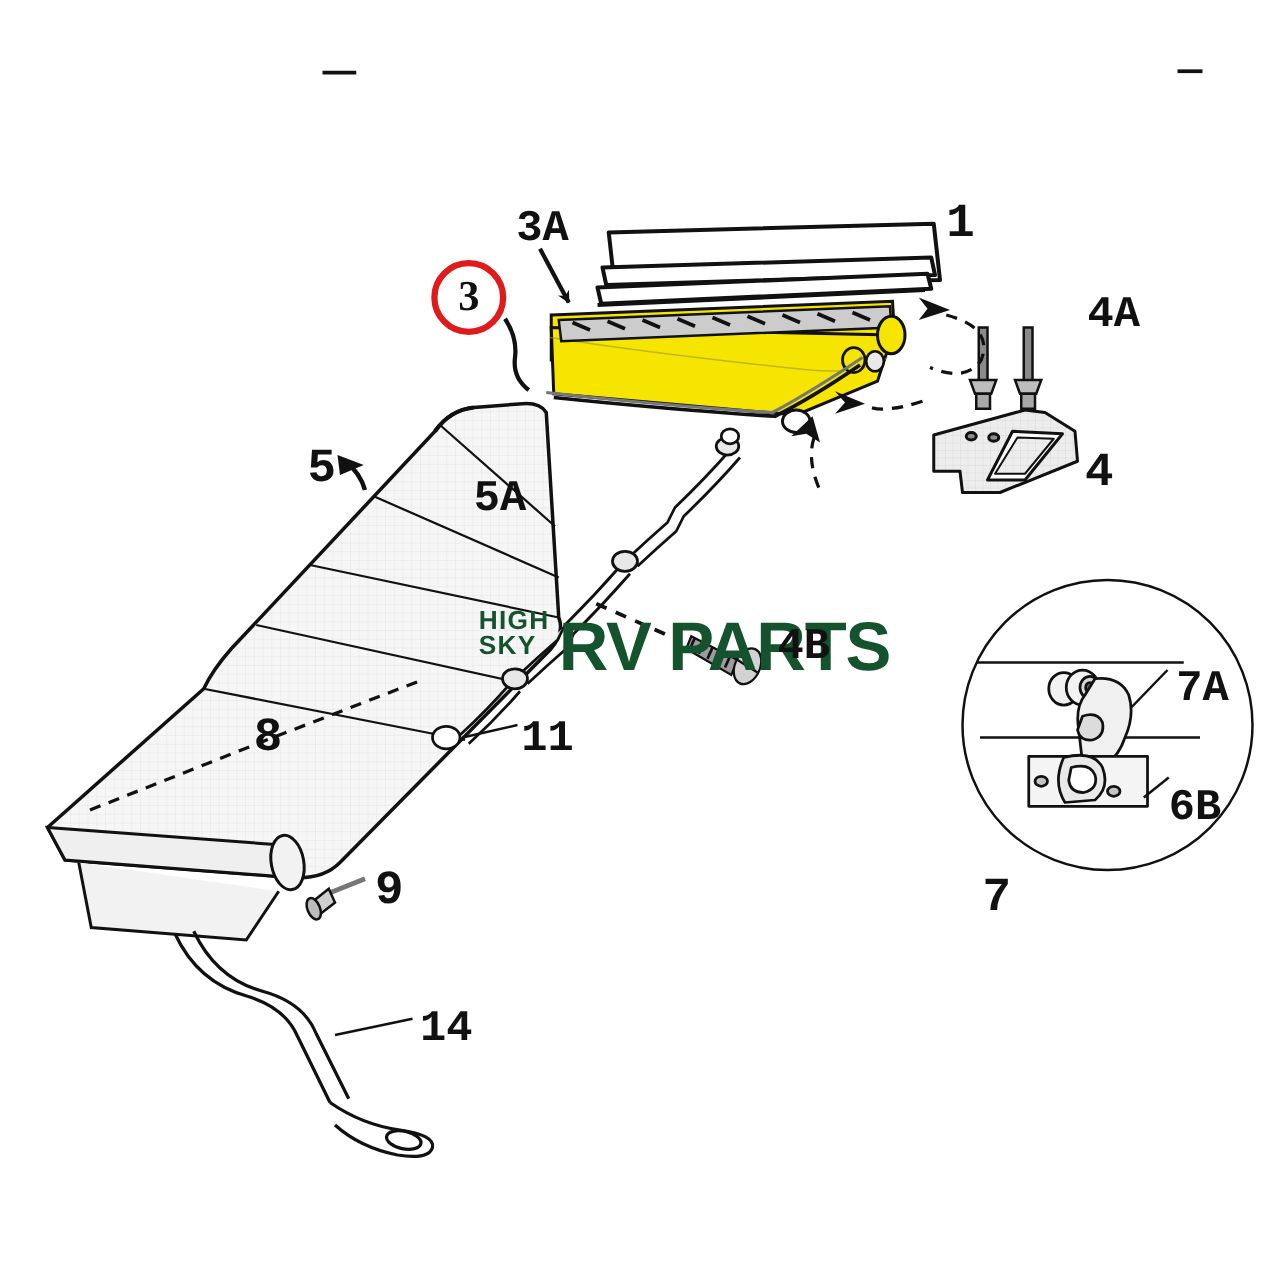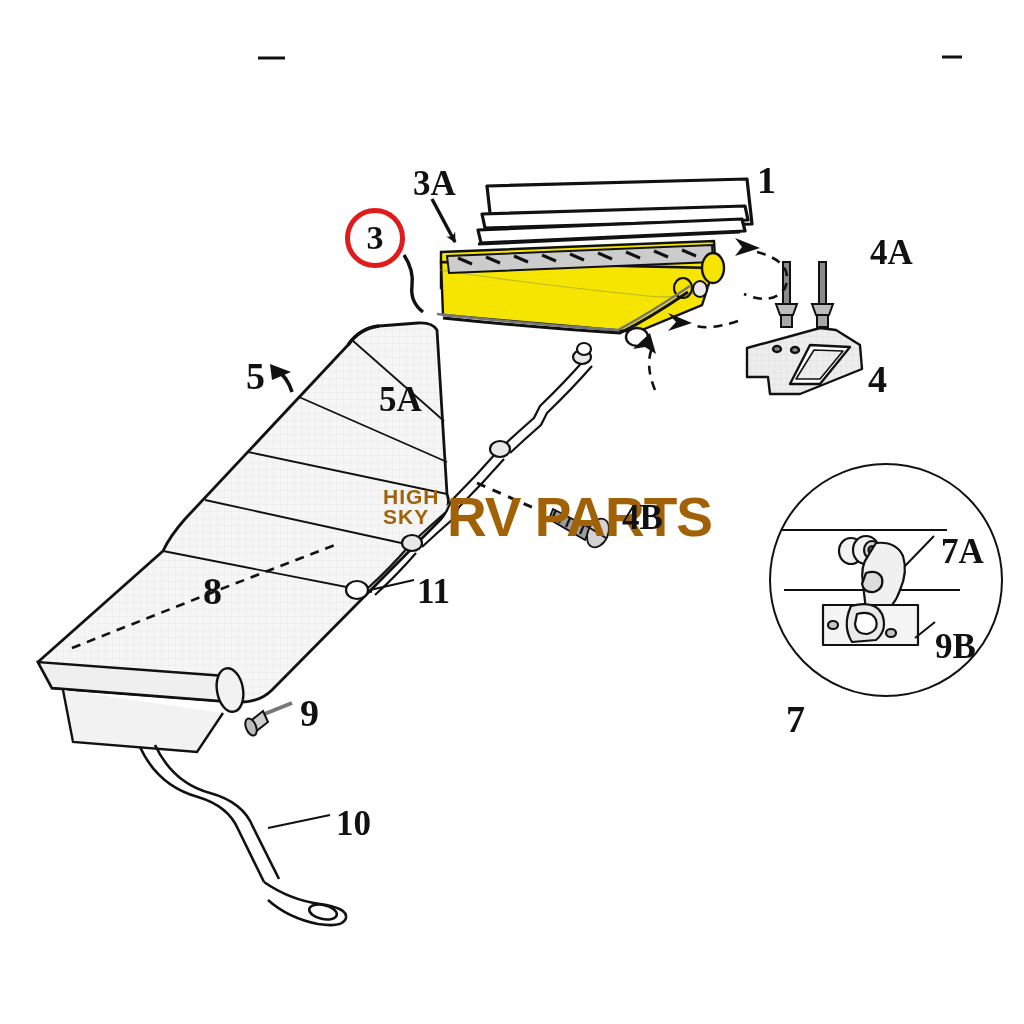--- a/index.html
+++ b/index.html
@@ -22,21 +22,21 @@
   }
   #diagram-svg {
     position: absolute;
     top: 0;
     left: 0;
     width: 1024px;
     height: 1024px;
   }
   .callout-label {
     position: absolute;
-    font-family: Liberation Serif, serif;
+    font-family: Liberation Mono, monospace;
     font-weight: bold;
     color: #111111;
     line-height: 1;
     white-space: nowrap;
     user-select: none;
   }
   .lbl-big  { font-size: 38px; }
   .lbl-med  { font-size: 35px; }
   .red-callout {
     position: absolute;
@@ -52,21 +52,21 @@
     font-weight: bold;
     font-size: 34px;
     color: #111111;
     background: transparent;
   }
   .watermark {
     position: absolute;
     user-select: none;
     font-family: "Liberation Sans", sans-serif;
     font-weight: bold;
-    color: #a16207;
+    color: #14532d;
   }
   .wm-small { font-size: 21px; letter-spacing: 1px; line-height: 20px; }
   .wm-large { font-size: 55px; letter-spacing: -1px; }
 </style>
 </head>
 <body>
 
 <div id="diagram-root">
 
   <svg id="diagram-svg" viewBox="0 0 1024 1024">
@@ -274,21 +274,21 @@
   <div class="callout-label lbl-med" style="left:379px; top:382px;">5A</div>
 
   <div class="callout-label lbl-med" style="left:622px; top:500px;">4B</div>
 
   <div class="callout-label lbl-med" style="left:417px; top:574px;">11</div>
 
   <div class="callout-label lbl-big" style="left:203px; top:572px;">8</div>
 
   <div class="callout-label lbl-big" style="left:300px; top:694px;">9</div>
 
-  <div class="callout-label lbl-med" style="left:336px; top:806px;">10</div>
+  <div class="callout-label lbl-med" style="left:336px; top:806px;">14</div>
 
   <div class="callout-label lbl-med" style="left:941px; top:534px;">7A</div>
 
-  <div class="callout-label lbl-med" style="left:935px; top:629px;">9B</div>
+  <div class="callout-label lbl-med" style="left:935px; top:629px;">6B</div>
 
   <div class="callout-label lbl-big" style="left:786px; top:700px;">7</div>
 
 </div>
 
 </body></html>

